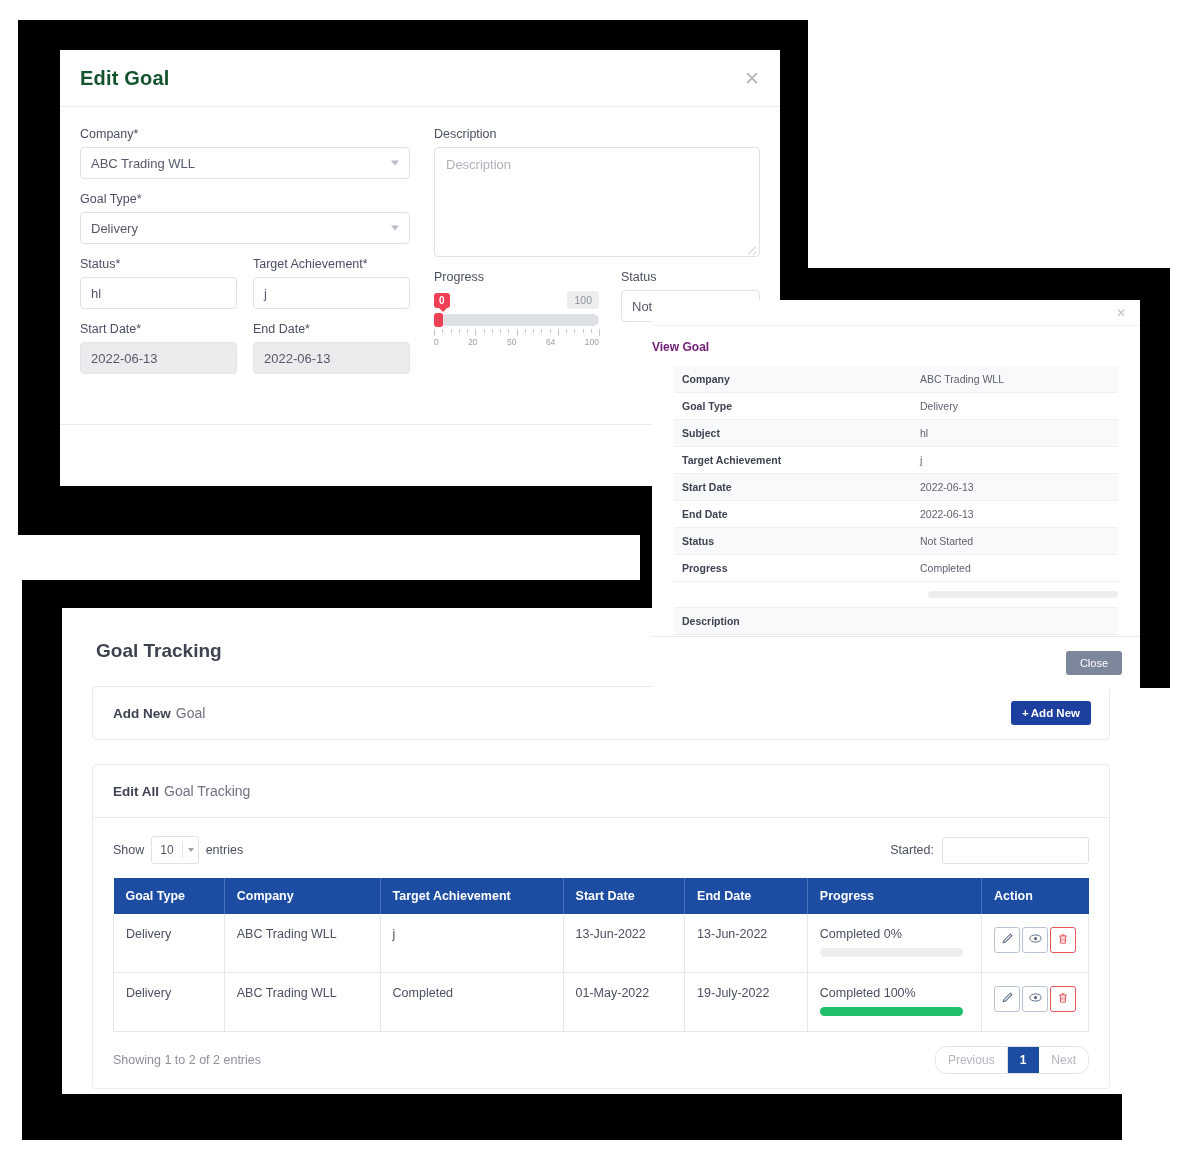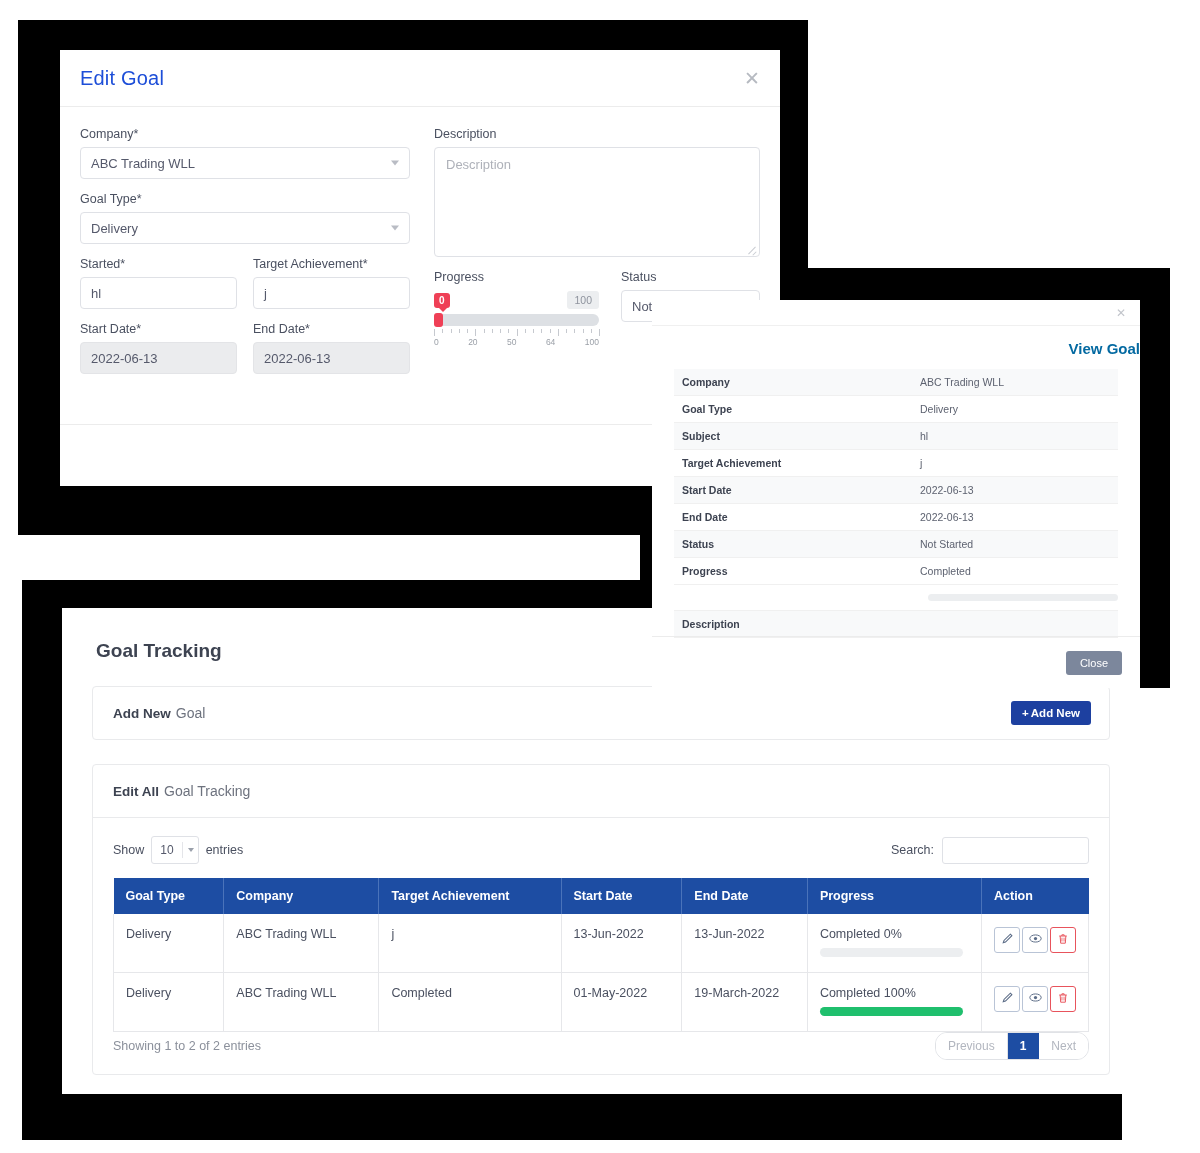--- a/index.html
+++ b/index.html
@@ -41,22 +41,22 @@
   #edit-goal .modal-head {
     height: 57px;
     border-bottom: 1px solid #ececec;
     display: flex;
     align-items: center;
     padding: 0 20px;
     box-sizing: border-box;
   }
   #edit-goal .modal-title {
     font-size: 20px;
-    font-weight: 400;
-    color: #1d4ed8;
+    font-weight: 700;
+    color: #14532d;
     letter-spacing: .2px;
   }
   #edit-goal .modal-x {
     margin-left: auto;
     font-size: 19px;
     color: #b6bac1;
     line-height: 1;
     cursor: pointer;
     font-weight: 300;
   }
@@ -230,24 +230,24 @@
     height: 26px;
     border-bottom: 1px solid #f0f0f0;
     display: flex;
     align-items: center;
     justify-content: flex-end;
     padding-right: 14px;
     box-sizing: border-box;
   }
   .vg-x { font-size: 12px; color: #c2c5cb; cursor: pointer; line-height: 1; }
   .vg-title {
-    text-align: right;
-    font-size: 15px;
+    text-align: left;
+    font-size: 12px;
     font-weight: bold;
-    color: #0369a1;
+    color: #701a75;
     padding: 14px 0 12px 0;
   }
   .vg-table { padding: 0 22px; }
   .vg-row {
     display: flex;
     height: 26px;
     align-items: center;
     border-bottom: 1px solid #f0f0f0;
     font-size: 10.5px;
   }
@@ -406,20 +406,21 @@
     justify-content: center;
     background: #fff;
     cursor: pointer;
     margin-right: 2px;
   }
   .act-btn.danger { border-color: #e8535c; margin-right: 0; }
 
   .dt-bottom {
     display: flex;
     align-items: center;
+    margin-top: 14px;
     font-size: 12.5px;
     color: #8b909b;
   }
   .pager { margin-left: auto; display: flex; border: 1px solid #e0e2e6; border-radius: 12px; overflow: hidden; }
   .pg {
     padding: 6px 12px;
     font-size: 12px;
     color: #b2b6bf;
     border-right: 1px solid #e0e2e6;
     cursor: pointer;
@@ -455,21 +456,21 @@
       <div class="field-group">
         <span class="fld-label">Goal Type*</span>
         <div class="fld select">
           <span>Delivery</span>
           <span class="caret"></span>
         </div>
       </div>
 
       <div class="field-group row2">
         <div>
-          <span class="fld-label">Started*</span>
+          <span class="fld-label">Status*</span>
           <div class="fld">
             <span>hl</span>
           </div>
         </div>
         <div>
           <span class="fld-label">Target Achievement*</span>
           <div class="fld">
             <span>j</span>
           </div>
         </div>
@@ -580,21 +581,21 @@
     <div class="card-body">
       <div class="dt-top">
         <span>Show</span>
         <span class="show-sel">
           <span>10</span>
           <span class="sep"></span>
           <span class="cr"></span>
         </span>
         <span>entries</span>
         <span class="search-wrap">
-          <span>Search:</span>
+          <span>Started:</span>
           <input class="search-input" type="text" style="">
         </span>
       </div>
 
       <table class="dt">
         <thead>
           <tr id="dt-head-row">
               <th style="width: 105px;">Goal Type</th>
               <th style="width: 165px;">Company</th>
               <th style="width: 195px;">Target Achievement</th>
@@ -635,21 +636,21 @@
                         <path d="M6.6 6.3v5M9.4 6.3v5" stroke="#e8535c" stroke-width="1.1"></path>
                       </svg></span>
                   </span>
                 </span></td>
             </tr>
             <tr>
               <td>Delivery</td>
               <td>ABC Trading WLL</td>
               <td>Completed</td>
               <td>01-May-2022</td>
-              <td>19-March-2022</td>
+              <td>19-July-2022</td>
               <td>
                 <div class="cell-prog-label">Completed 100%</div>
                 <div class="bar-outer">
                   <div class="bar-fill" style="width: 100%;"></div>
                 </div>
               </td>
               <td><span class="act-group">
                   <span class="act-btn">
                     <span><svg width="12" height="12" viewBox="0 0 16 16">
                         <path d="M12.5 1.5l2 2L6 12l-3 1 1-3z" fill="none" stroke="#5a6b86" stroke-width="1.4"></path>

